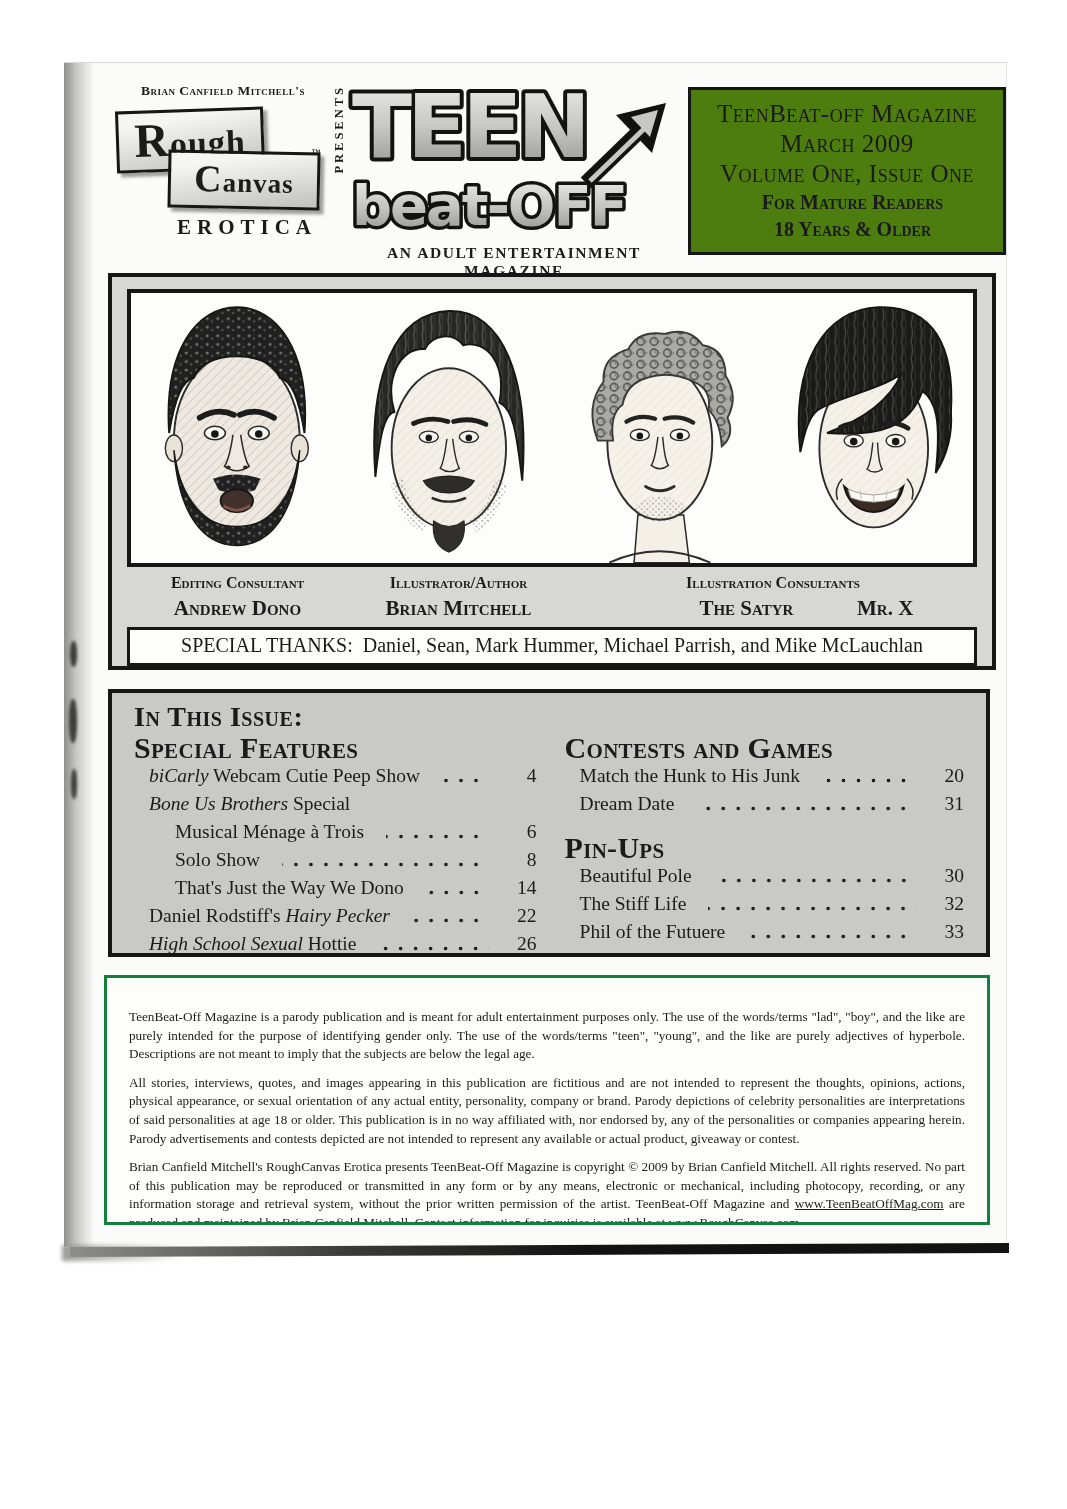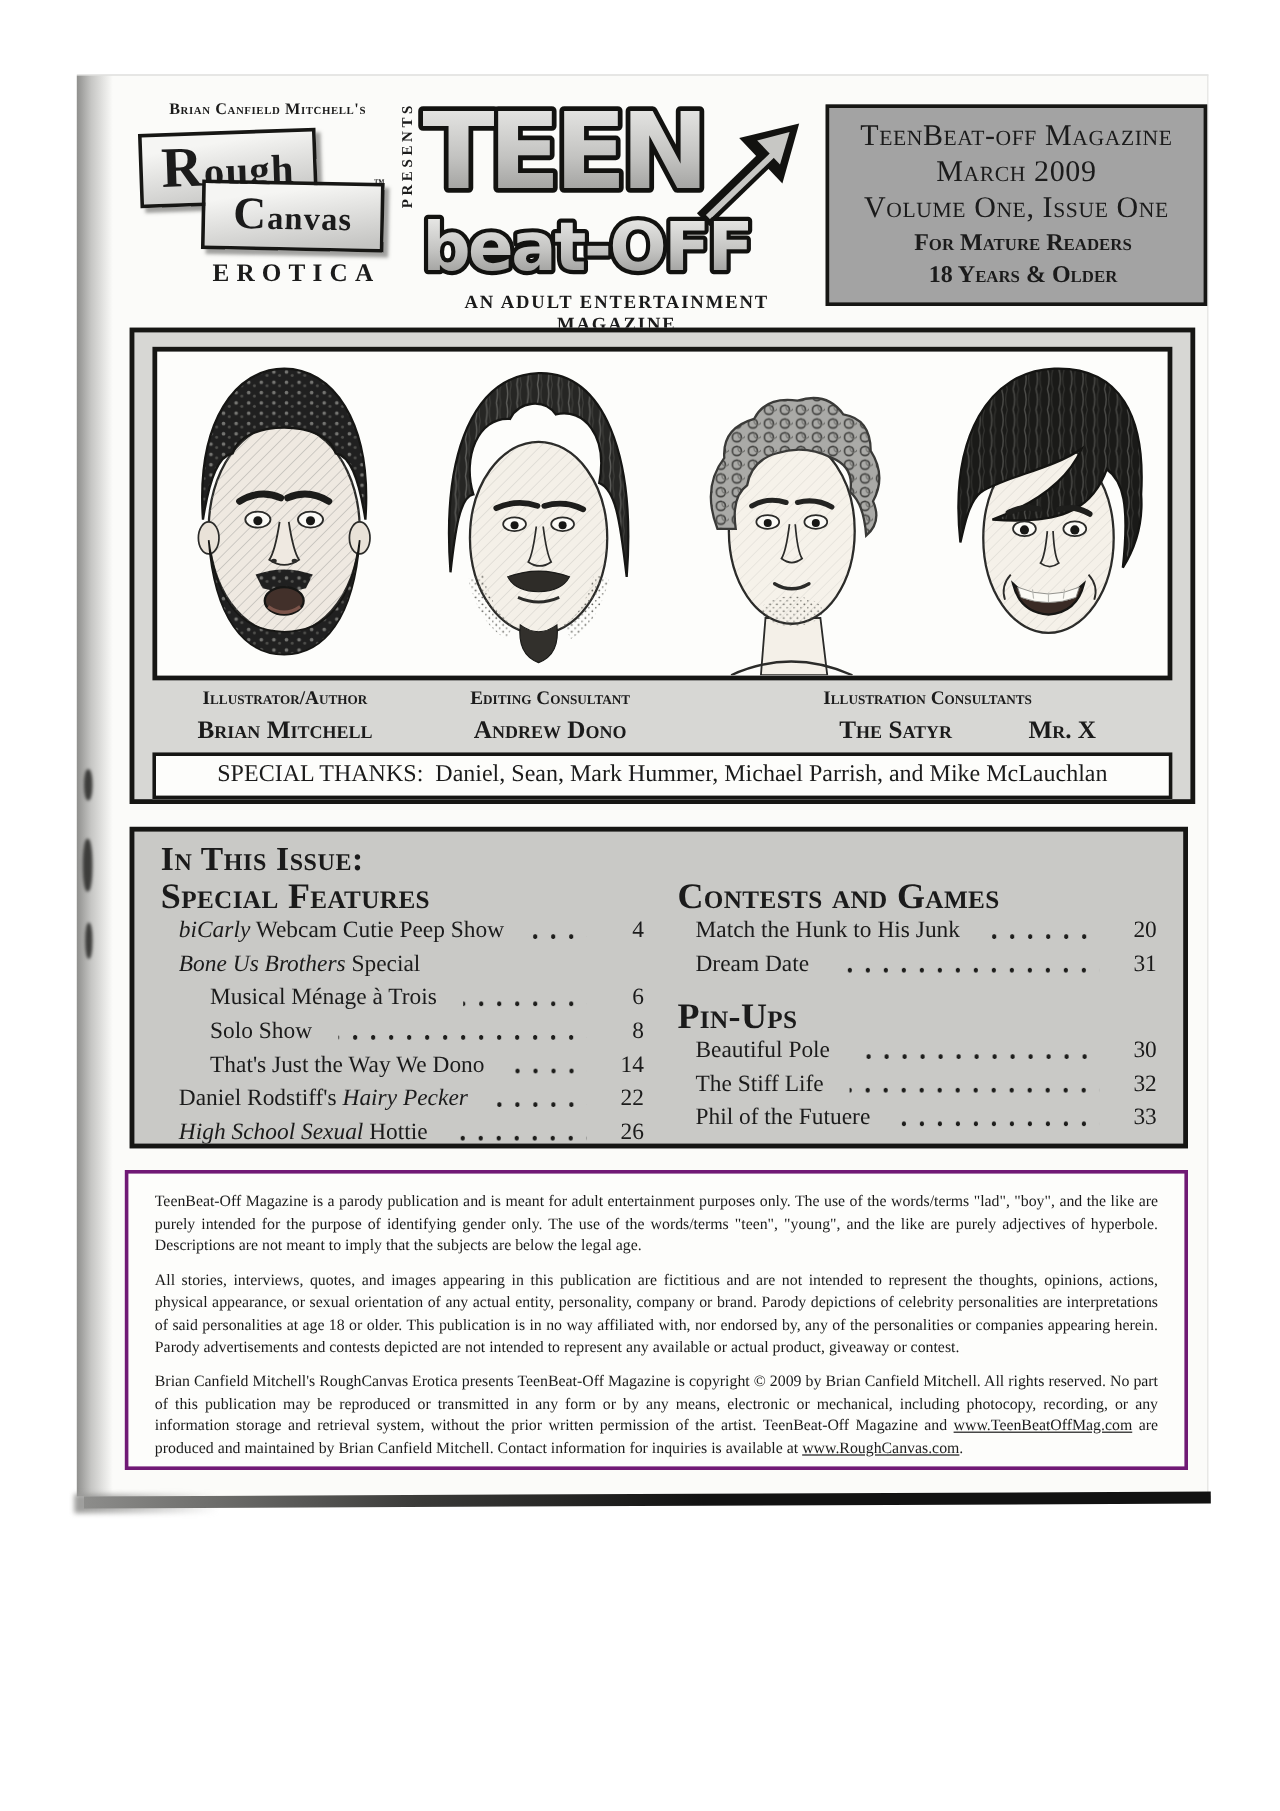--- a/index.html
+++ b/index.html
@@ -33,21 +33,21 @@
   .bb2 .brand-word { font-size:27px; }
   .tm { position:absolute; right:-3px; top:-8px; font-size:9px; font-weight:bold; }
   .brand-sub { position:absolute; left:50px; top:108px; width:170px; text-align:center;
                font-size:21px; letter-spacing:6px; font-weight:600; }
   .presents { position:absolute; left:268px; top:22px; writing-mode:vertical-rl;
               transform:rotate(180deg); font-size:12.5px; letter-spacing:3px; font-weight:bold; }
   .teen-logo { position:absolute; left:284px; top:14px; width:338px; height:166px; }
   .tagline { position:absolute; left:282px; top:181px; width:336px; text-align:center;
              font-size:15.5px; letter-spacing:1.6px; font-weight:600; }
   .issue-box { position:absolute; left:624px; top:24px; width:318px; height:168px;
-               border:3px solid #161614; background:#a3a3a3; text-align:center; padding-top:9px; }
+               border:3px solid #161614; background:#4d7c0f; text-align:center; padding-top:9px; }
   .ib-l { font-variant:small-caps; font-size:25px; line-height:1.2; letter-spacing:0.5px; }
   .ib-s { font-variant:small-caps; font-size:20px; font-weight:bold; line-height:1.35;padding-left:11px; }
 
   
   .portraits-box { position:absolute; left:44px; top:210px; width:888px; height:397px;
                    border:4px solid #161614; background:#d7d7d4; padding:12px 15px 0; }
   .portraits-frame { height:278px; border:4px solid #161614; background:#fdfdfb;
                      display:flex; overflow:hidden; }
   .portrait { flex:1; display:flex; align-items:flex-end; justify-content:center; }
   .portrait svg { height:101%; }
@@ -72,21 +72,21 @@
   .ti { white-space:nowrap; }
   .leader { flex:1; height:7px; margin:0 8px 6px 10px;
             background-image:radial-gradient(circle at 2.5px 3.5px, #1e1e1c 1.7px, transparent 2.1px);
             background-size:15px 7px; background-repeat:repeat-x; background-position:right bottom; }
   .no-leader .leader { background-image:none; }
   .pg { min-width:28px; text-align:right; }
   .toc-gap { height:15px; }
 
   
   .disclaimer { position:absolute; left:40px; top:912px; width:886px; height:250px;
-                border:3px solid #701a75; background:#fdfdfb; padding:14px 22px;
+                border:3px solid #15803d; background:#fdfdfb; padding:30px 22px;
                 font-size:13.2px; line-height:18.6px; text-align:justify; overflow:hidden; }
   .disclaimer p { margin-bottom:10px; }
   .dlink { text-decoration:underline; color:inherit; cursor:pointer; }
 </style>
 </head>
 <body>
 
 <svg width="0" height="0" style="position:absolute" aria-hidden="true">
   <defs>
     <linearGradient id="silver" x1="0" y1="0" x2="0" y2="1">
@@ -240,26 +240,26 @@
           <path d="M148,198 q9,10 5,22" stroke="#2b2b29" stroke-width="1.6" fill="none"></path>
           <path d="M82,206 q31,30 62,0 q-6,25 -31,27 q-25,-2 -31,-27 Z" fill="#3a2b25" stroke="#161614" stroke-width="2"></path>
           <path d="M86,209 q27,12 54,0 l-3,9 q-24,9 -48,0 Z" fill="#fbfaf5" stroke="#8a8a85" stroke-width="0.8"></path>
           <path d="M99,211 l1,8 M113,214 l0,8 M127,211 l-1,8" stroke="#b9b9b4" stroke-width="1"></path>
         </svg>
       </div>
     </div>
 
     <div class="credits-row">
       <div>
+        <div class="role">Editing Consultant</div>
+        <div class="cname">Andrew Dono</div>
+      </div>
+      <div>
         <div class="role">Illustrator/Author</div>
         <div class="cname">Brian Mitchell</div>
-      </div>
-      <div>
-        <div class="role">Editing Consultant</div>
-        <div class="cname">Andrew Dono</div>
       </div>
       <div>
         <div class="role">Illustration Consultants</div>
         <div class="names-split">
           <div class="ns-a cname">The Satyr</div>
           <div class="ns-b cname">Mr. X</div>
         </div>
       </div>
     </div>
 

